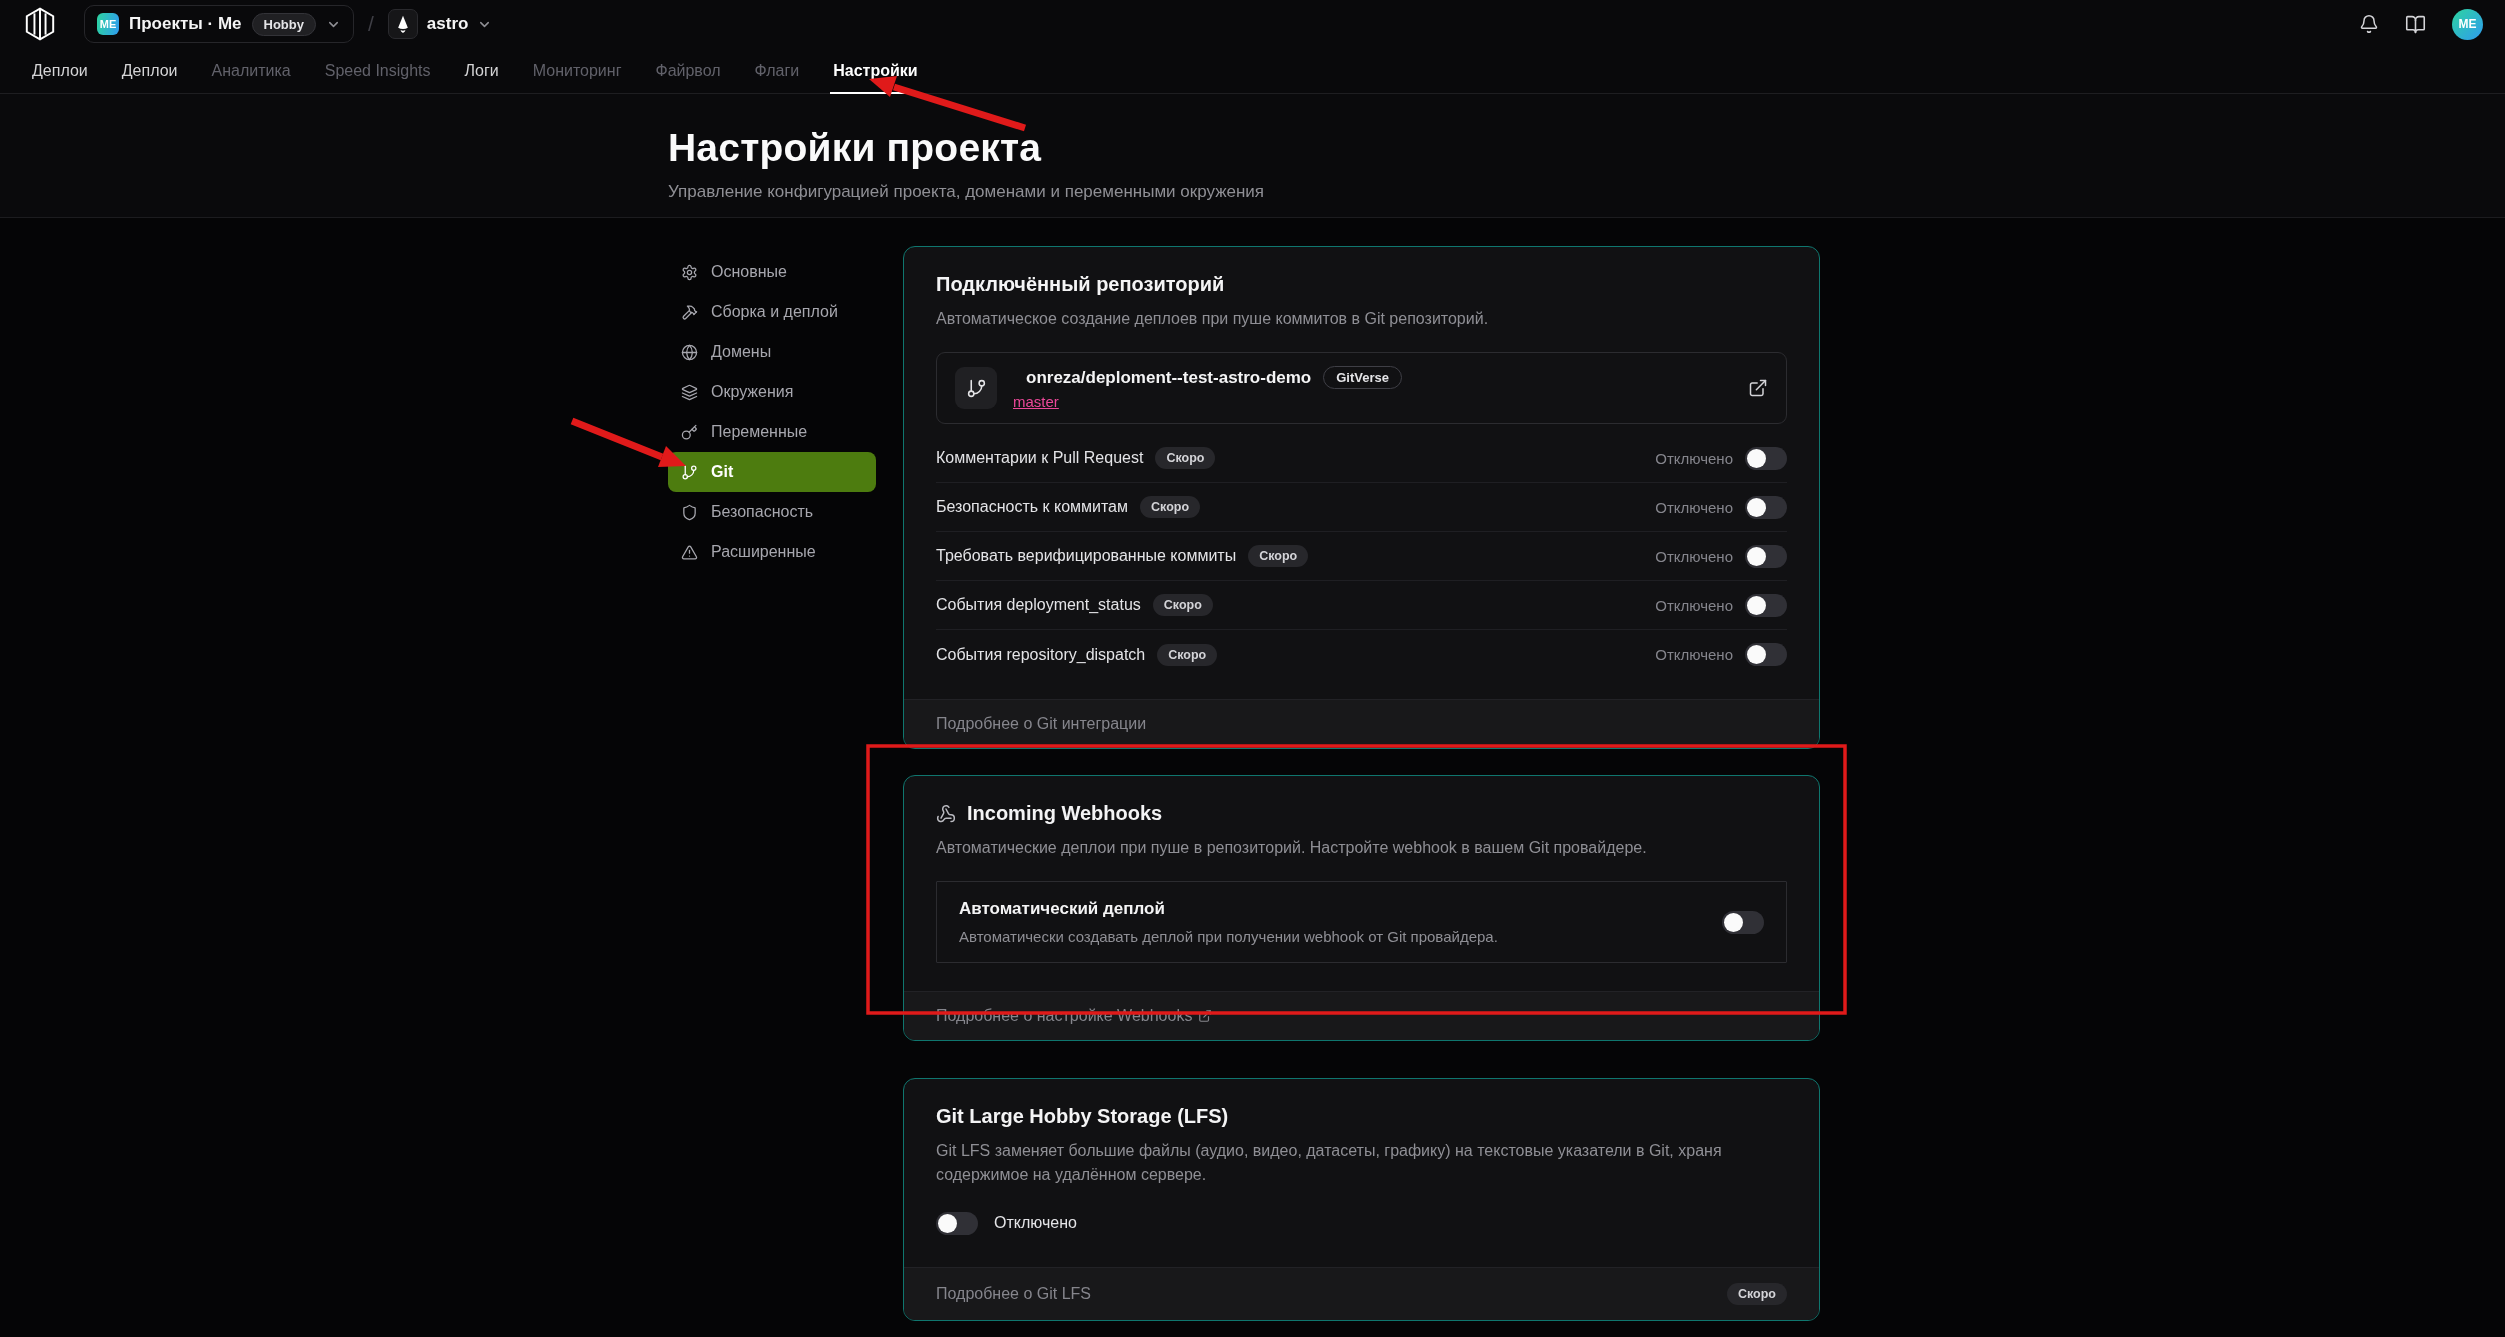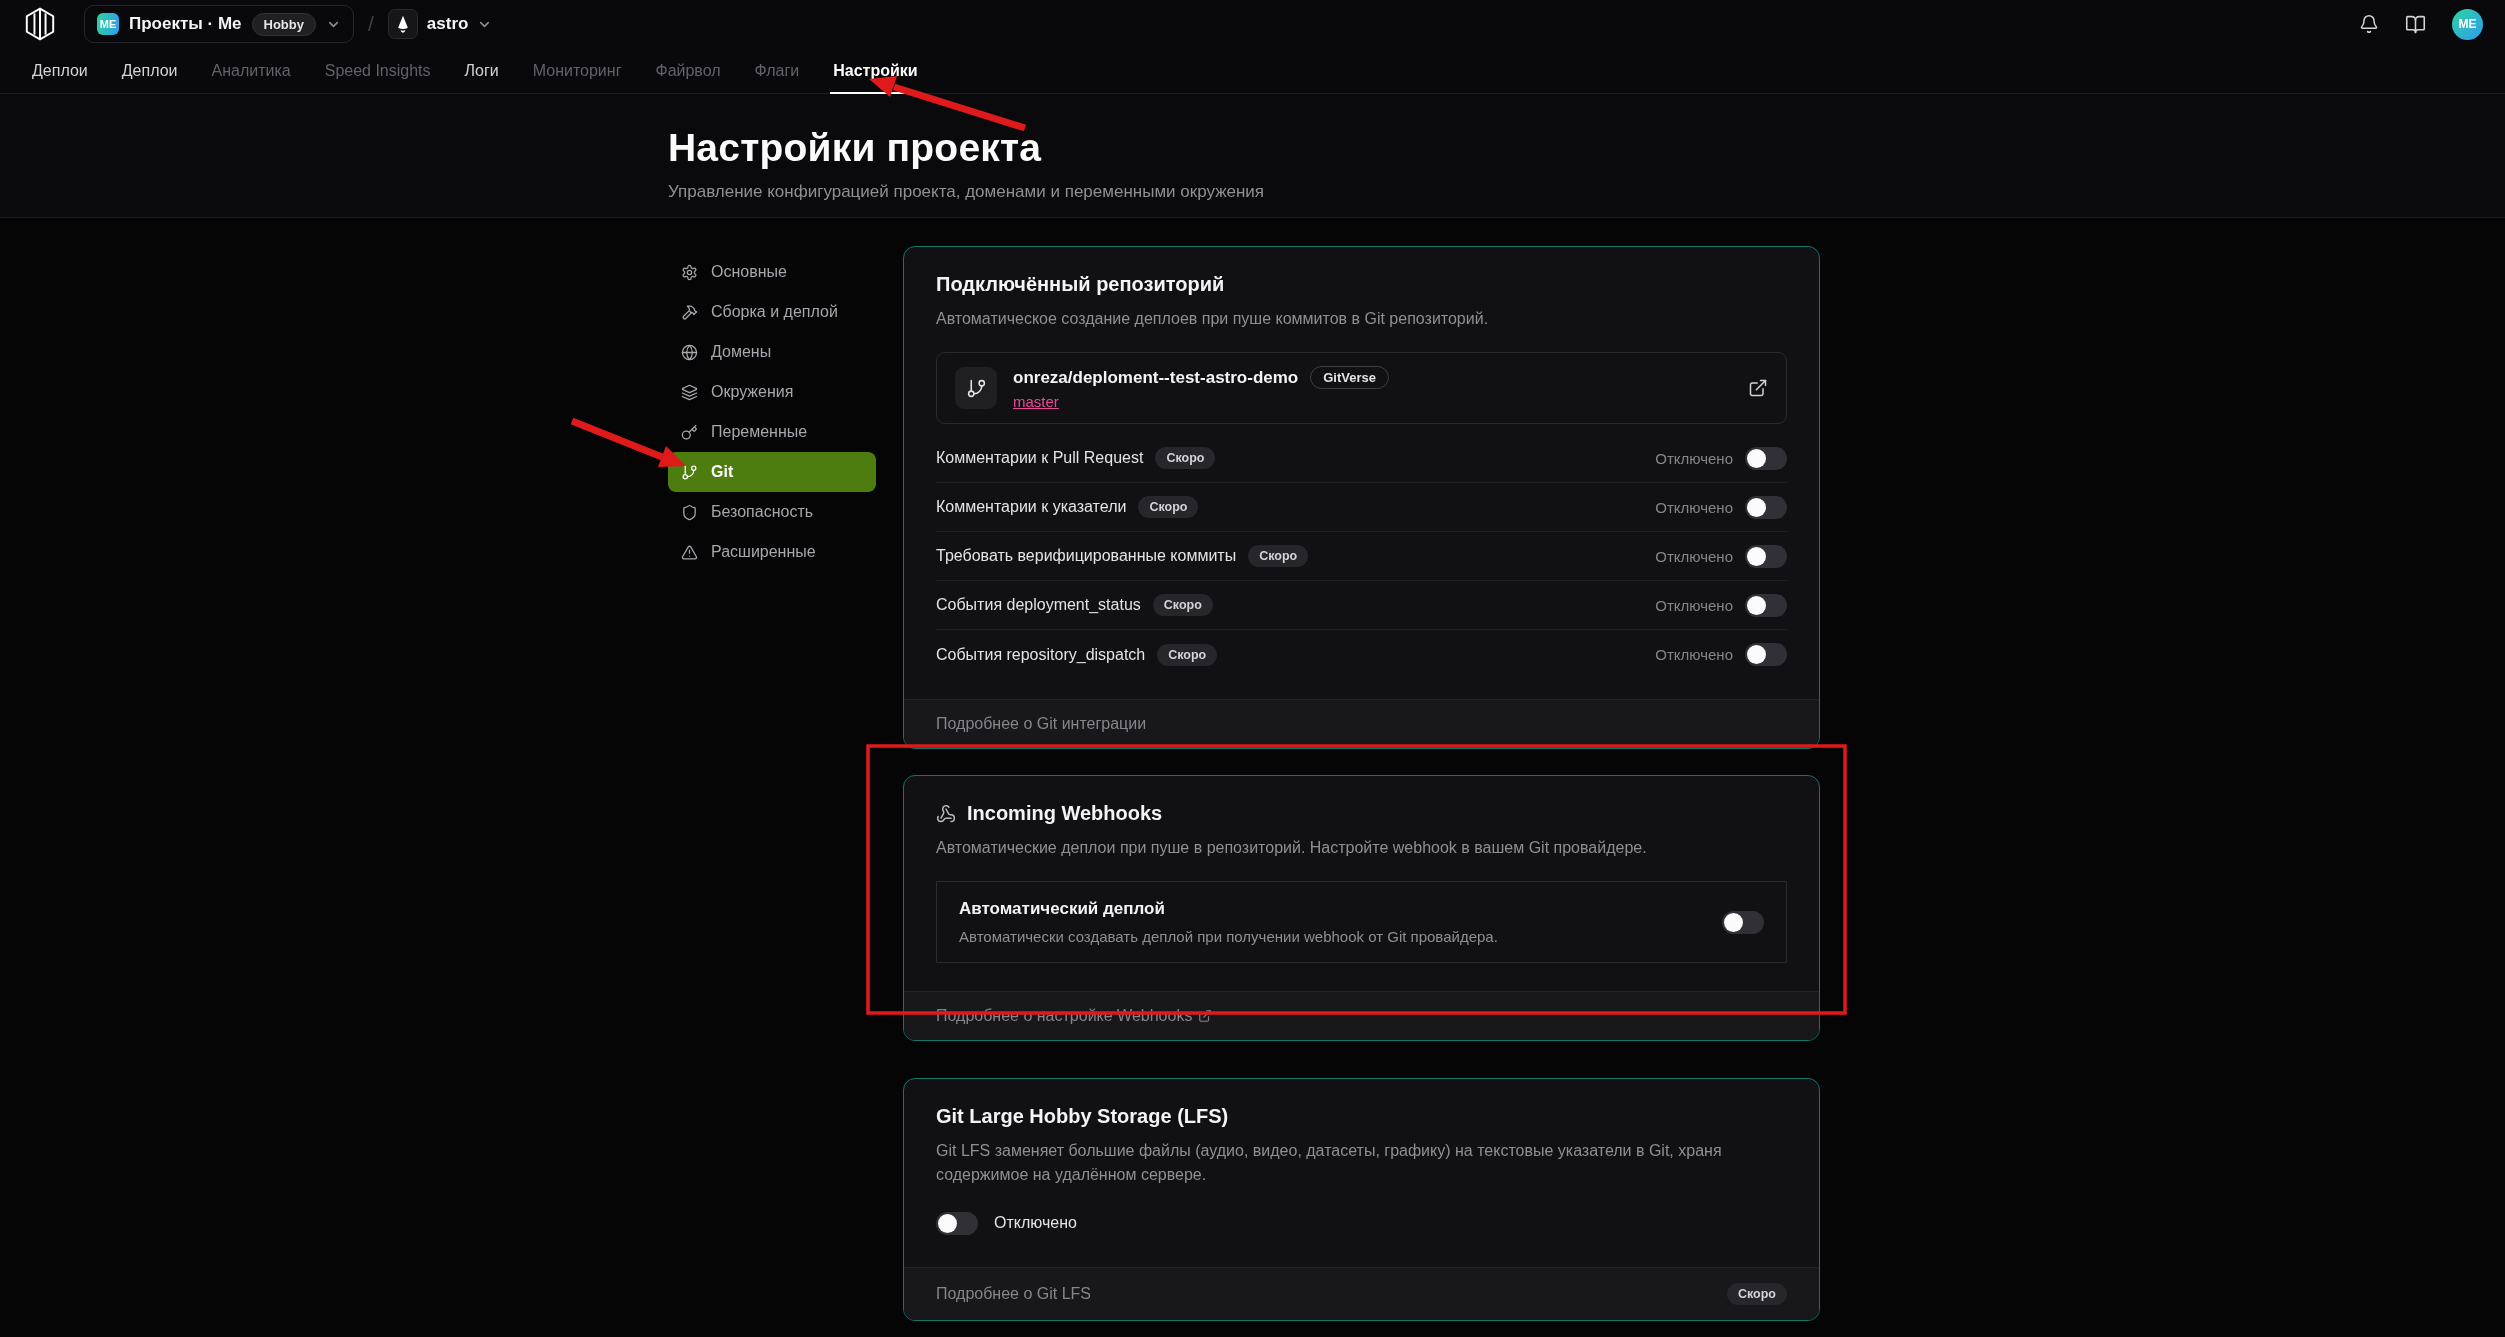--- a/index.html
+++ b/index.html
@@ -103,21 +103,21 @@
 
   
   .repo-box {
     margin-top:22px; border:1px solid #2c2c30; border-radius:9px;
     padding:13px 18px; display:flex; align-items:center; gap:16px;
   }
   .repo-icon-sq {
     width:42px; height:42px; border-radius:9px; background:#202023;
     display:flex; align-items:center; justify-content:center; color:#e4e4e7;
   }
-  .repo-name-row { display:flex; align-items:center; gap:12px; }
+  .repo-name-row { display:flex; align-items:center; gap:12px;margin-left:13px; }
   .repo-name { font-size:17px; font-weight:bold; color:#f4f4f5; }
   .provider-badge {
     border:1px solid #3f3f46; border-radius:999px; padding:3px 12px;
     font-size:13px; font-weight:bold; color:#e4e4e7;
   }
   .repo-branch { font-size:15px; color:#ec4899; margin-top:4px;text-decoration:underline; }
   .repo-open { margin-left:auto; color:#d4d4d8; cursor:pointer; }
 
   
   .trows { margin-top:10px; }
@@ -363,21 +363,21 @@
             </span>
             <span class="trow-right">
               <span class="tstate">Отключено</span>
               <span class="toggle">
                   <span class="knob"></span>
                 </span>
             </span>
           </div>
           <div class="trow">
             <span class="trow-left">
-              <span class="trow-label">Комментарии к указатели</span>
+              <span class="trow-label">Безопасность к коммитам</span>
               <span class="soon-badge">Скоро</span>
             </span>
             <span class="trow-right">
               <span class="tstate">Отключено</span>
               <span class="toggle">
                   <span class="knob"></span>
                 </span>
             </span>
           </div>
           <div class="trow">

